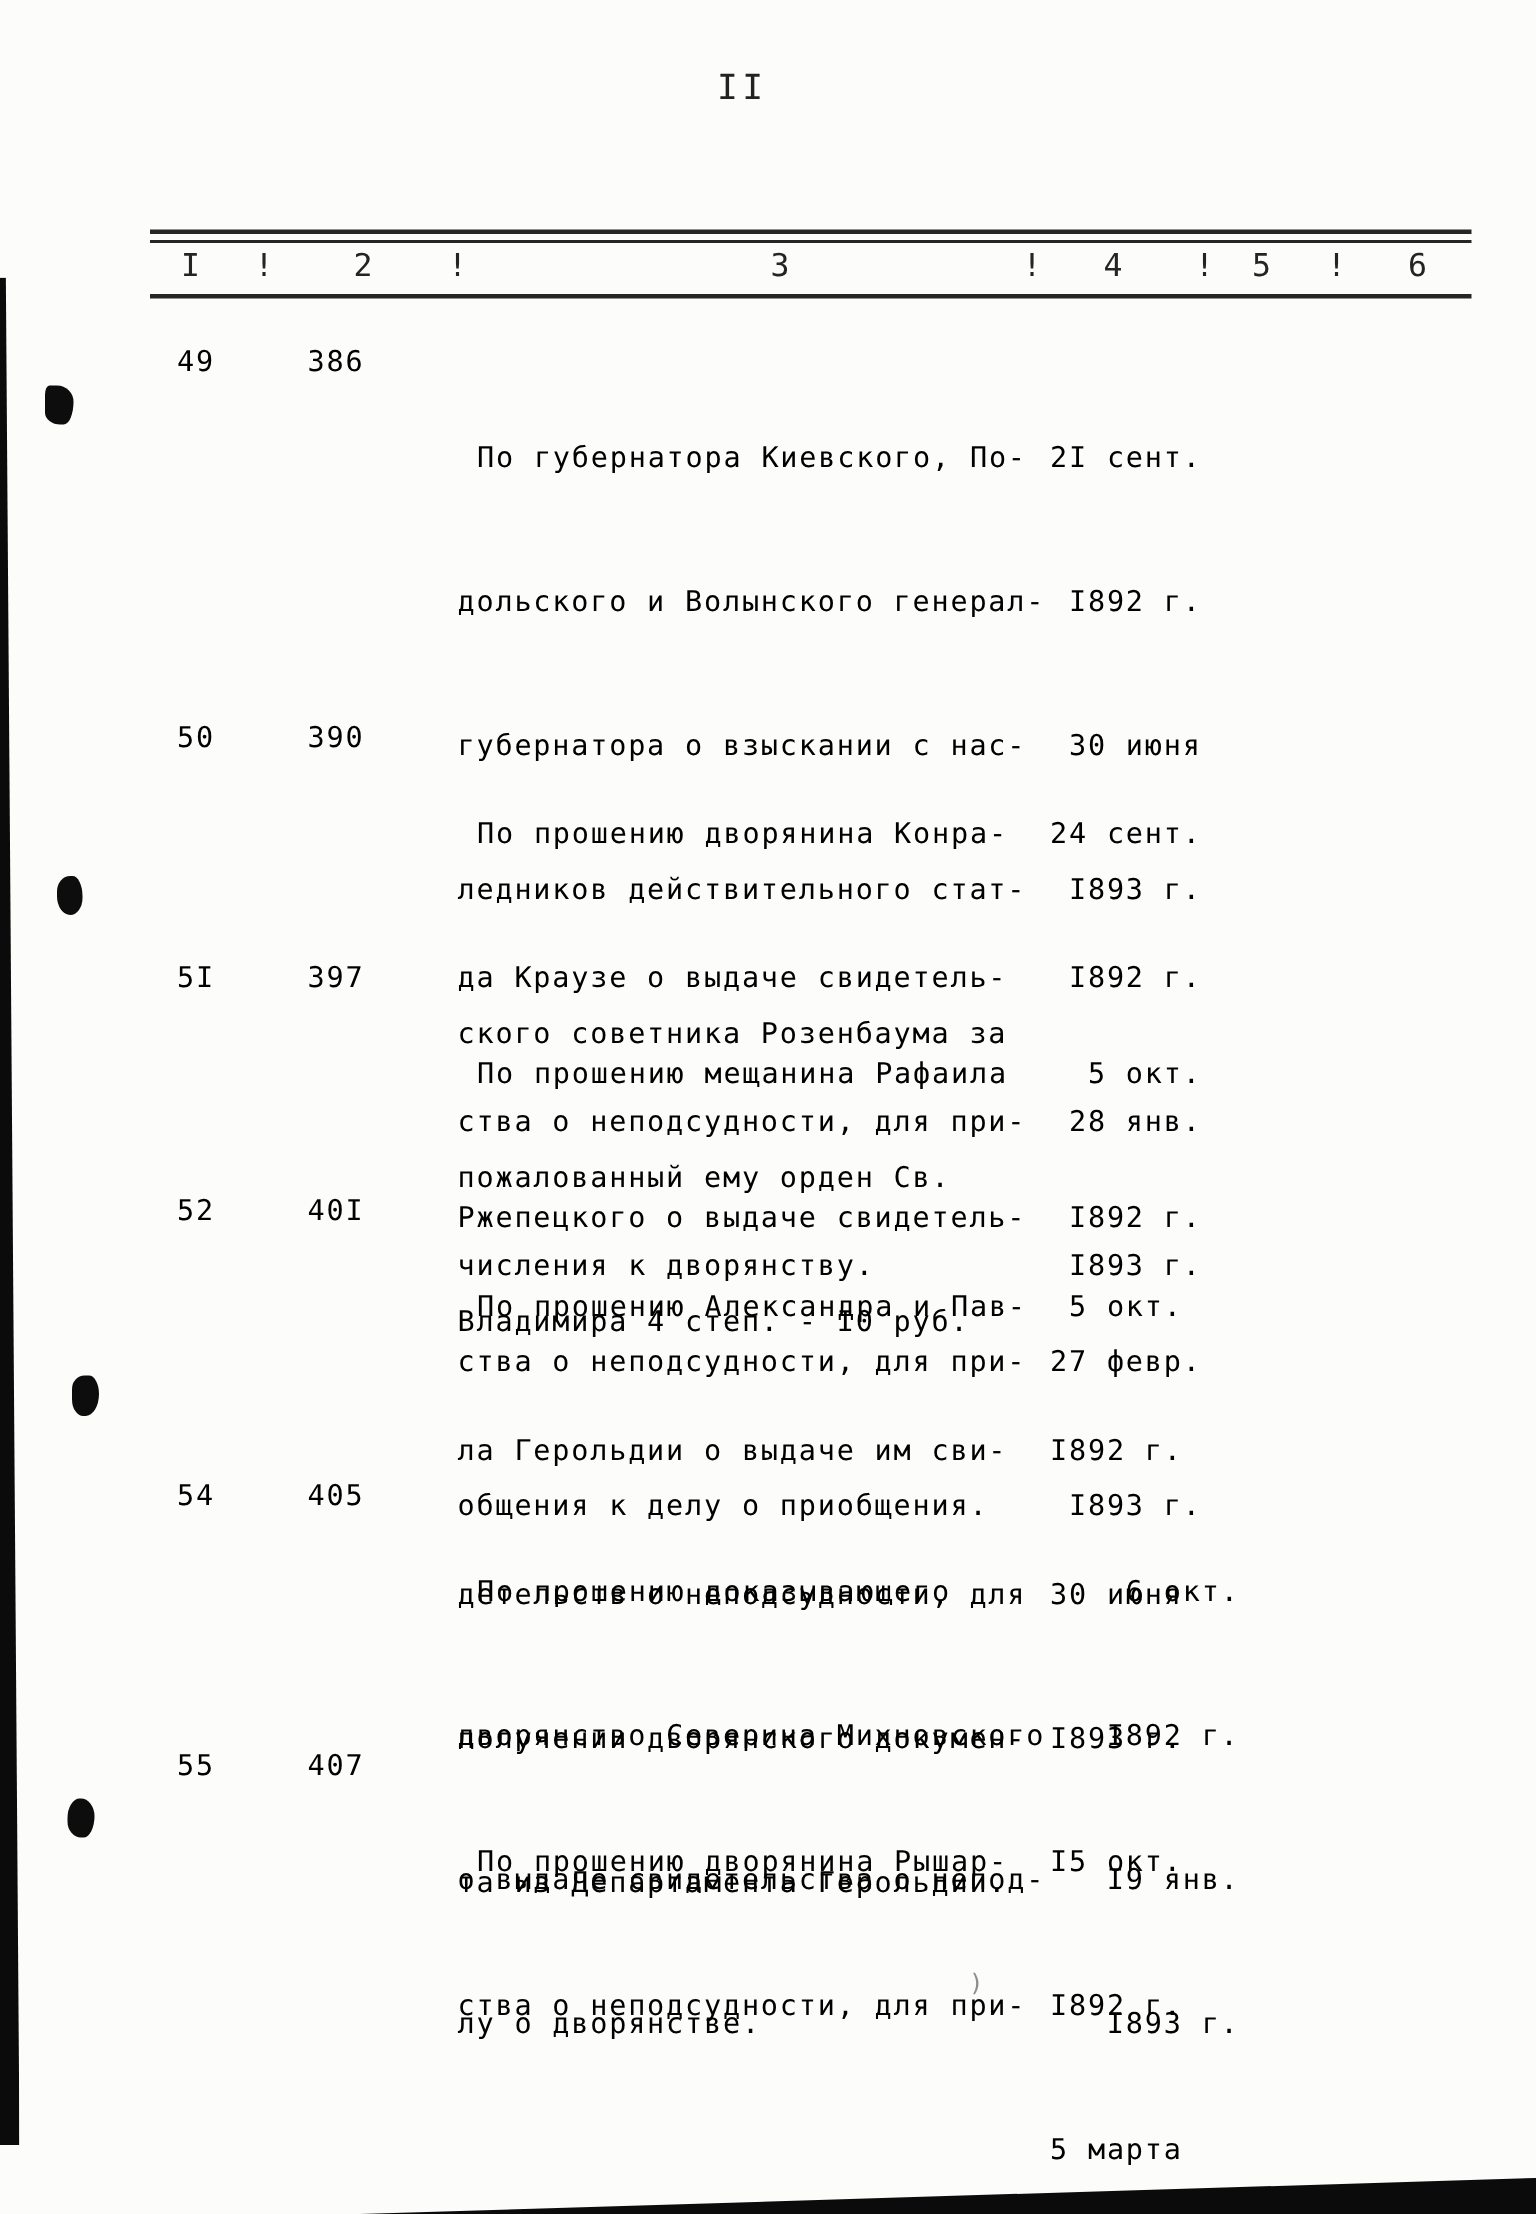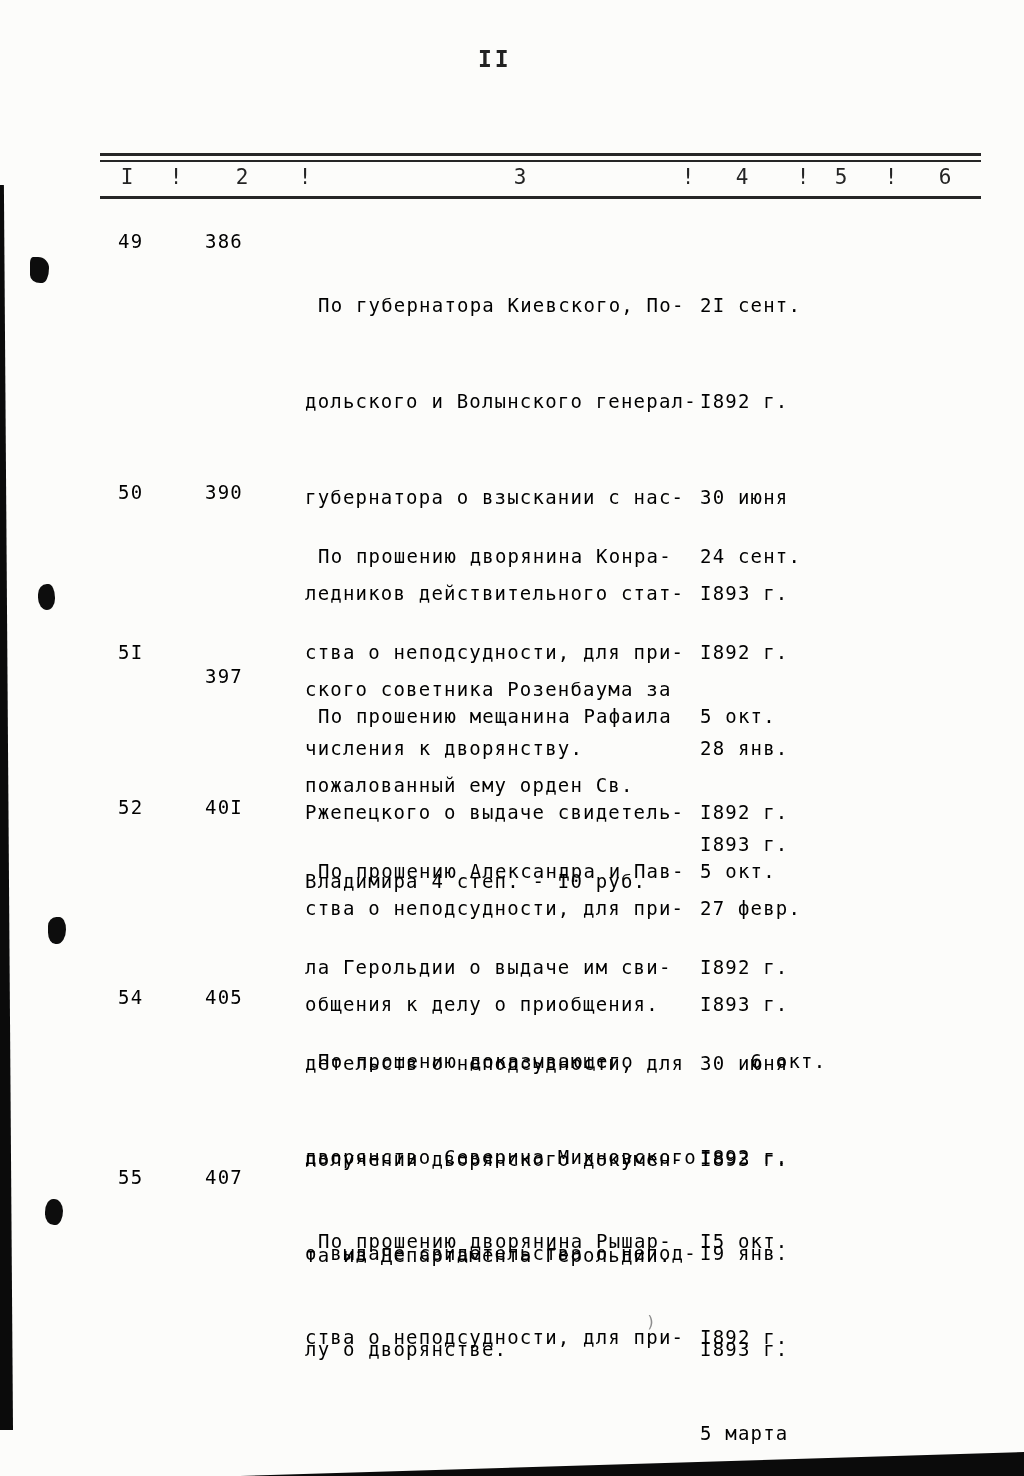--- a/index.html
+++ b/index.html
@@ -6,40 +6,40 @@
   .page{
     position:relative;
     width:1024px;height:1476px;
     background:#fcfcfa;
     overflow:hidden;
     font-family:"DejaVu Sans Mono","Liberation Mono",monospace;
     color:#1c1c1c;
   }
   .pageno{
     position:absolute;left:478px;top:46px;
-    font-size:23px;letter-spacing:3px;font-weight:bold;color:#222;
+    font-size:23px;letter-spacing:3px;font-weight:normal;color:#222;
   }
   
   .rule{position:absolute;left:100px;width:881px;height:3px;background:#262626;}
   .rule.r1{top:153px;}
   .rule.r2{top:160px;height:2px;}
   .rule.r3{top:196px;}
   
   .hcell{
     position:absolute;top:165px;
     transform:translateX(-50%);
     font-size:21px;color:#242424;
   }
   
   .cell{position:absolute;font-size:19px;letter-spacing:1.2px;line-height:32px;white-space:pre;color:#000000;}
   .row .no{left:118px;}
   .row .case{left:205px;}
   .row .desc{left:305px;}
   .row .desc .ln:first-child{text-indent:13px;}
-  .row .dates{left:700px;}
+  .row .dates{left:700px;text-align:right;}
   
   .edge-left{
     position:absolute;left:0;top:185px;width:13px;height:1245px;
     background:#0b0b0b;
     -webkit-clip-path:polygon(0% 0%,30% 0%,100% 100%,0% 100%);
     clip-path:polygon(0% 0%,30% 0%,100% 100%,0% 100%);
   }
   .edge-bottom{
     position:absolute;left:240px;top:1452px;width:784px;height:24px;
     background:#0b0b0b;
@@ -94,34 +94,35 @@
       <div class="ln">30 июня</div>
       <div class="ln">I893 г.</div>
     </div>
   </div>
 
   <div class="row">
     <div class="cell no" style="top:476px">50</div>
     <div class="cell case" style="top:476px">390</div>
     <div class="cell desc" style="top:476px">
       <div class="ln">По прошению дворянина Конра-</div>
+      <div class="ln">да Краузе о выдаче свидетель-</div>
       <div class="ln">ства о неподсудности, для при-</div>
       <div class="ln">числения к дворянству.</div>
     </div>
     <div class="cell dates" style="top:476px">
       <div class="ln">24 сент.</div>
       <div class="ln">I892 г.</div>
       <div class="ln">28 янв.</div>
       <div class="ln">I893 г.</div>
     </div>
   </div>
 
   <div class="row">
     <div class="cell no" style="top:636px">5I</div>
-    <div class="cell case" style="top:660px">397</div>
+    <div class="cell case" style="top:636px">397</div>
     <div class="cell desc" style="top:636px">
       <div class="ln">По прошению мещанина Рафаила</div>
       <div class="ln">Ржепецкого о выдаче свидетель-</div>
       <div class="ln">ства о неподсудности, для при-</div>
       <div class="ln">общения к делу о приобщения.</div>
     </div>
     <div class="cell dates" style="top:636px">
       <div class="ln">5 окт.</div>
       <div class="ln">I892 г.</div>
       <div class="ln">27 февр.</div>

